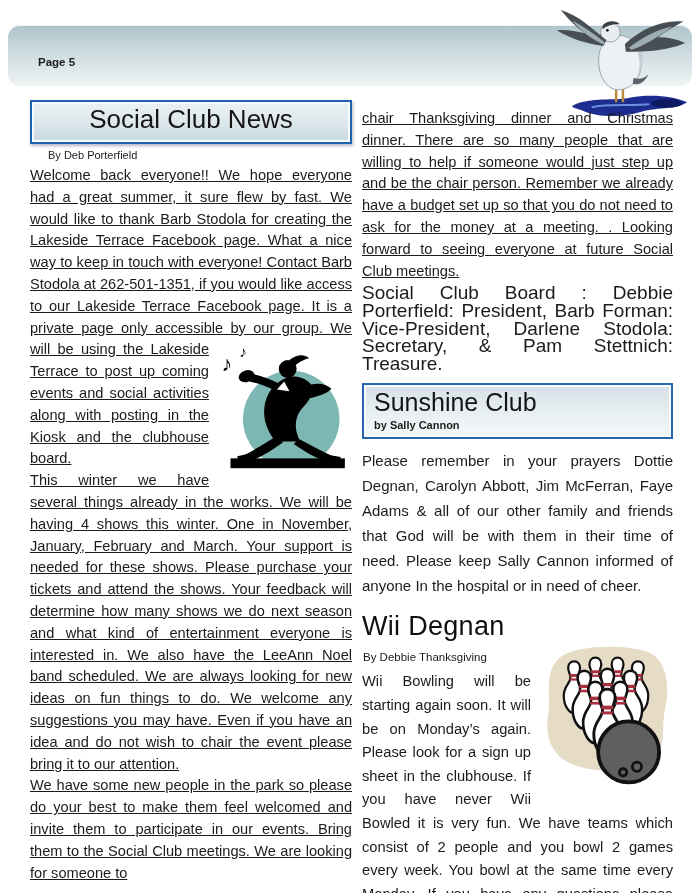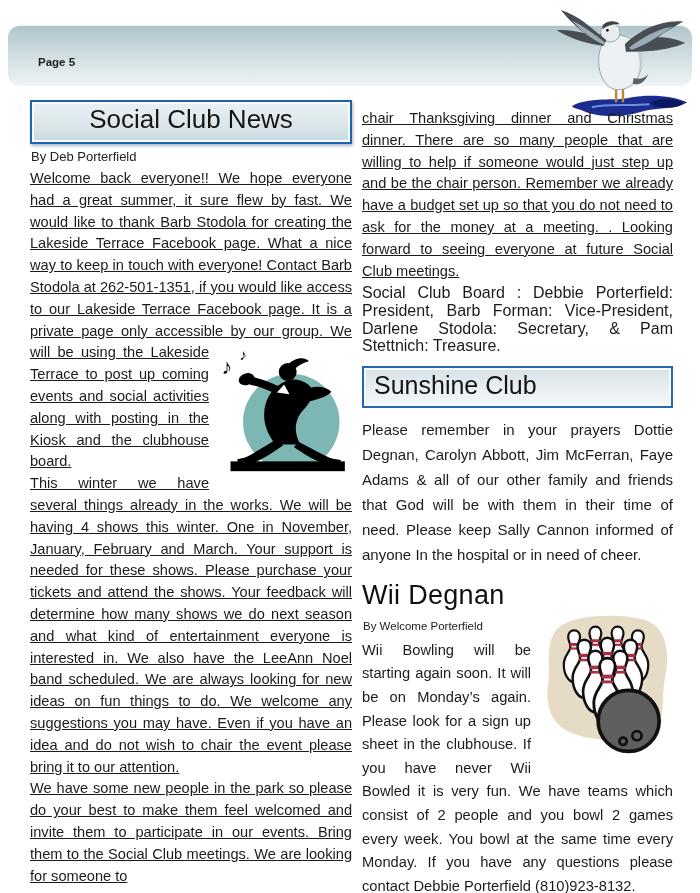--- a/index.html
+++ b/index.html
@@ -18,30 +18,30 @@
 
   .col-left  { position:absolute; left:30px;  top:100px; width:322px; }
   .col-right { position:absolute; left:362px; top:108px; width:311px; }
 
   .title-box {
     border:2px solid #1f62b0; height:44px; line-height:34px; text-align:center;
     background:linear-gradient(180deg,#ebf1f3 0%,#dde8ec 50%,#c8d9e1 100%);
     box-shadow: inset 0 0 0 2px #f8fbfc, 1px 2px 3px rgba(110,125,140,.55);
     font-size:26px; color:#161616;
   }
-  .byline { font-size:13px; color:#222; margin:5px 0 4px 1px; }
+  .byline { font-size:11px; color:#222; margin:5px 0 4px 18px; }
 
   .body-text {
     font-size:14.6px; line-height:21.8px; text-align:justify; margin:0;
     hyphens:auto;text-decoration:underline; -webkit-hyphens:auto;
   }
   .float-singer { float:right; width:134px; margin:3px 0 2px 9px; }
   .float-singer svg { display:block; }
 
-  .board-text { font-size:16px; line-height:17.6px; text-align:justify; margin:2px 0 0 0;
+  .board-text { font-size:19px; line-height:17.6px; text-align:justify; margin:2px 0 0 0;
     hyphens:auto; -webkit-hyphens:auto; }
 
   .sunshine-box {
     margin-top:11px; border:2px solid #2767b2; padding:3px 10px 6px;
     background:linear-gradient(180deg,#d6e1e7 0%,#e8eff2 55%,#f4f8f9 100%);
     box-shadow: inset 0 0 0 2px #f7fafb;
   }
   .sunshine-title { font-size:25px; font-weight:400; color:#141414; margin:0; }
   .sunshine-byline { font-size:11px; font-weight:bold; margin-top:2px; color:#1c1c1c; }
   .sunshine-para {
@@ -112,20 +112,21 @@
   <p class="body-text">This winter we have several things already in the works.  We will be having 4 shows this winter.  One in November, January, February and March.  Your support is needed for these shows.  Please purchase your tickets and attend the shows.  Your feedback will determine how many shows we do next season and what kind of entertainment everyone is interested in.  We also have the LeeAnn Noel band scheduled. We are always looking for new ideas on fun things to do.  We welcome any suggestions you may have.  Even if you have an idea and do not wish to chair the event please bring it to our attention.</p>
   <p class="body-text">We have some new people in the park so please do your best to make them feel welcomed and invite them to participate in our events.  Bring them to the Social Club meetings.  We are looking for someone to</p>
 </div>
 
 <div class="col-right">
   <p class="body-text">chair Thanksgiving dinner and Christmas dinner.  There are so many people that are willing to help if someone would just step up and be the chair person.  Remember we already have a budget set up so that you do not need to ask for the money at a meeting. .  Looking forward to seeing everyone at future Social Club meetings.</p>
   <p class="board-text">Social Club Board :  Debbie Porterfield: President, Barb Forman: Vice-President, Darlene Stodola: Secretary, &amp; Pam Stettnich: Treasure.</p>
 
   <div class="sunshine-box">
     <div class="sunshine-title">Sunshine Club</div>
+    <div class="sunshine-byline">by Sally Cannon</div>
   </div>
   <p class="sunshine-para">Please remember  in your prayers  Dottie Degnan, Carolyn Abbott, Jim McFerran, Faye Adams  &amp; all of our other family and friends that God will be with them in their time of need. Please keep Sally Cannon informed of anyone  In the hospital or in need of cheer.</p>
 
   <h2 class="wii-title">Wii Degnan</h2>
 
   <div class="wii-body">
     <span class="float-bowling">
         <svg width="134" height="148" viewBox="0 0 145 160" xmlns="http://www.w3.org/2000/svg">
       <path d="M22,18 C42,3 96,4 118,12 C139,20 142,50 136,75 C132,100 138,119 122,131 C100,144 60,142 38,134 C14,126 6,104 10,80 C13,58 5,34 22,18 Z" fill="#e6dcc5"></path>
       <defs>
@@ -143,16 +144,16 @@
       <use href="#pin" transform="translate(74,30) scale(0.9)"></use>
       <use href="#pin" transform="translate(99,32) scale(0.9)"></use>
       <use href="#pin" transform="translate(61,44) scale(0.95)"></use>
       <use href="#pin" transform="translate(88,44) scale(0.95)"></use>
       <use href="#pin" transform="translate(74,52) scale(1.05)"></use>
       <circle cx="97" cy="120" r="33" fill="#5f5f5f" stroke="#111" stroke-width="4"></circle>
       <circle cx="106" cy="136" r="5" fill="#5f5f5f" stroke="#111" stroke-width="3"></circle>
       <circle cx="91" cy="142" r="4" fill="#5f5f5f" stroke="#111" stroke-width="3"></circle>
     </svg>
       </span>
-    <div class="wii-byline">By Welcome Porterfield</div>
+    <div class="wii-byline">By Debbie Thanksgiving</div>
     <p class="wii-para">Wii Bowling will be starting again soon.  It will be on Monday’s again.   Please look for a sign up sheet in the clubhouse.   If you have never Wii Bowled it is very fun.  We have teams which consist of 2 people and you bowl 2 games every week.  You bowl at the same time every Monday.  If you have any questions please contact Debbie Porterfield (810)923-8132.</p>
   </div>
 </div>
 
 </body></html>

